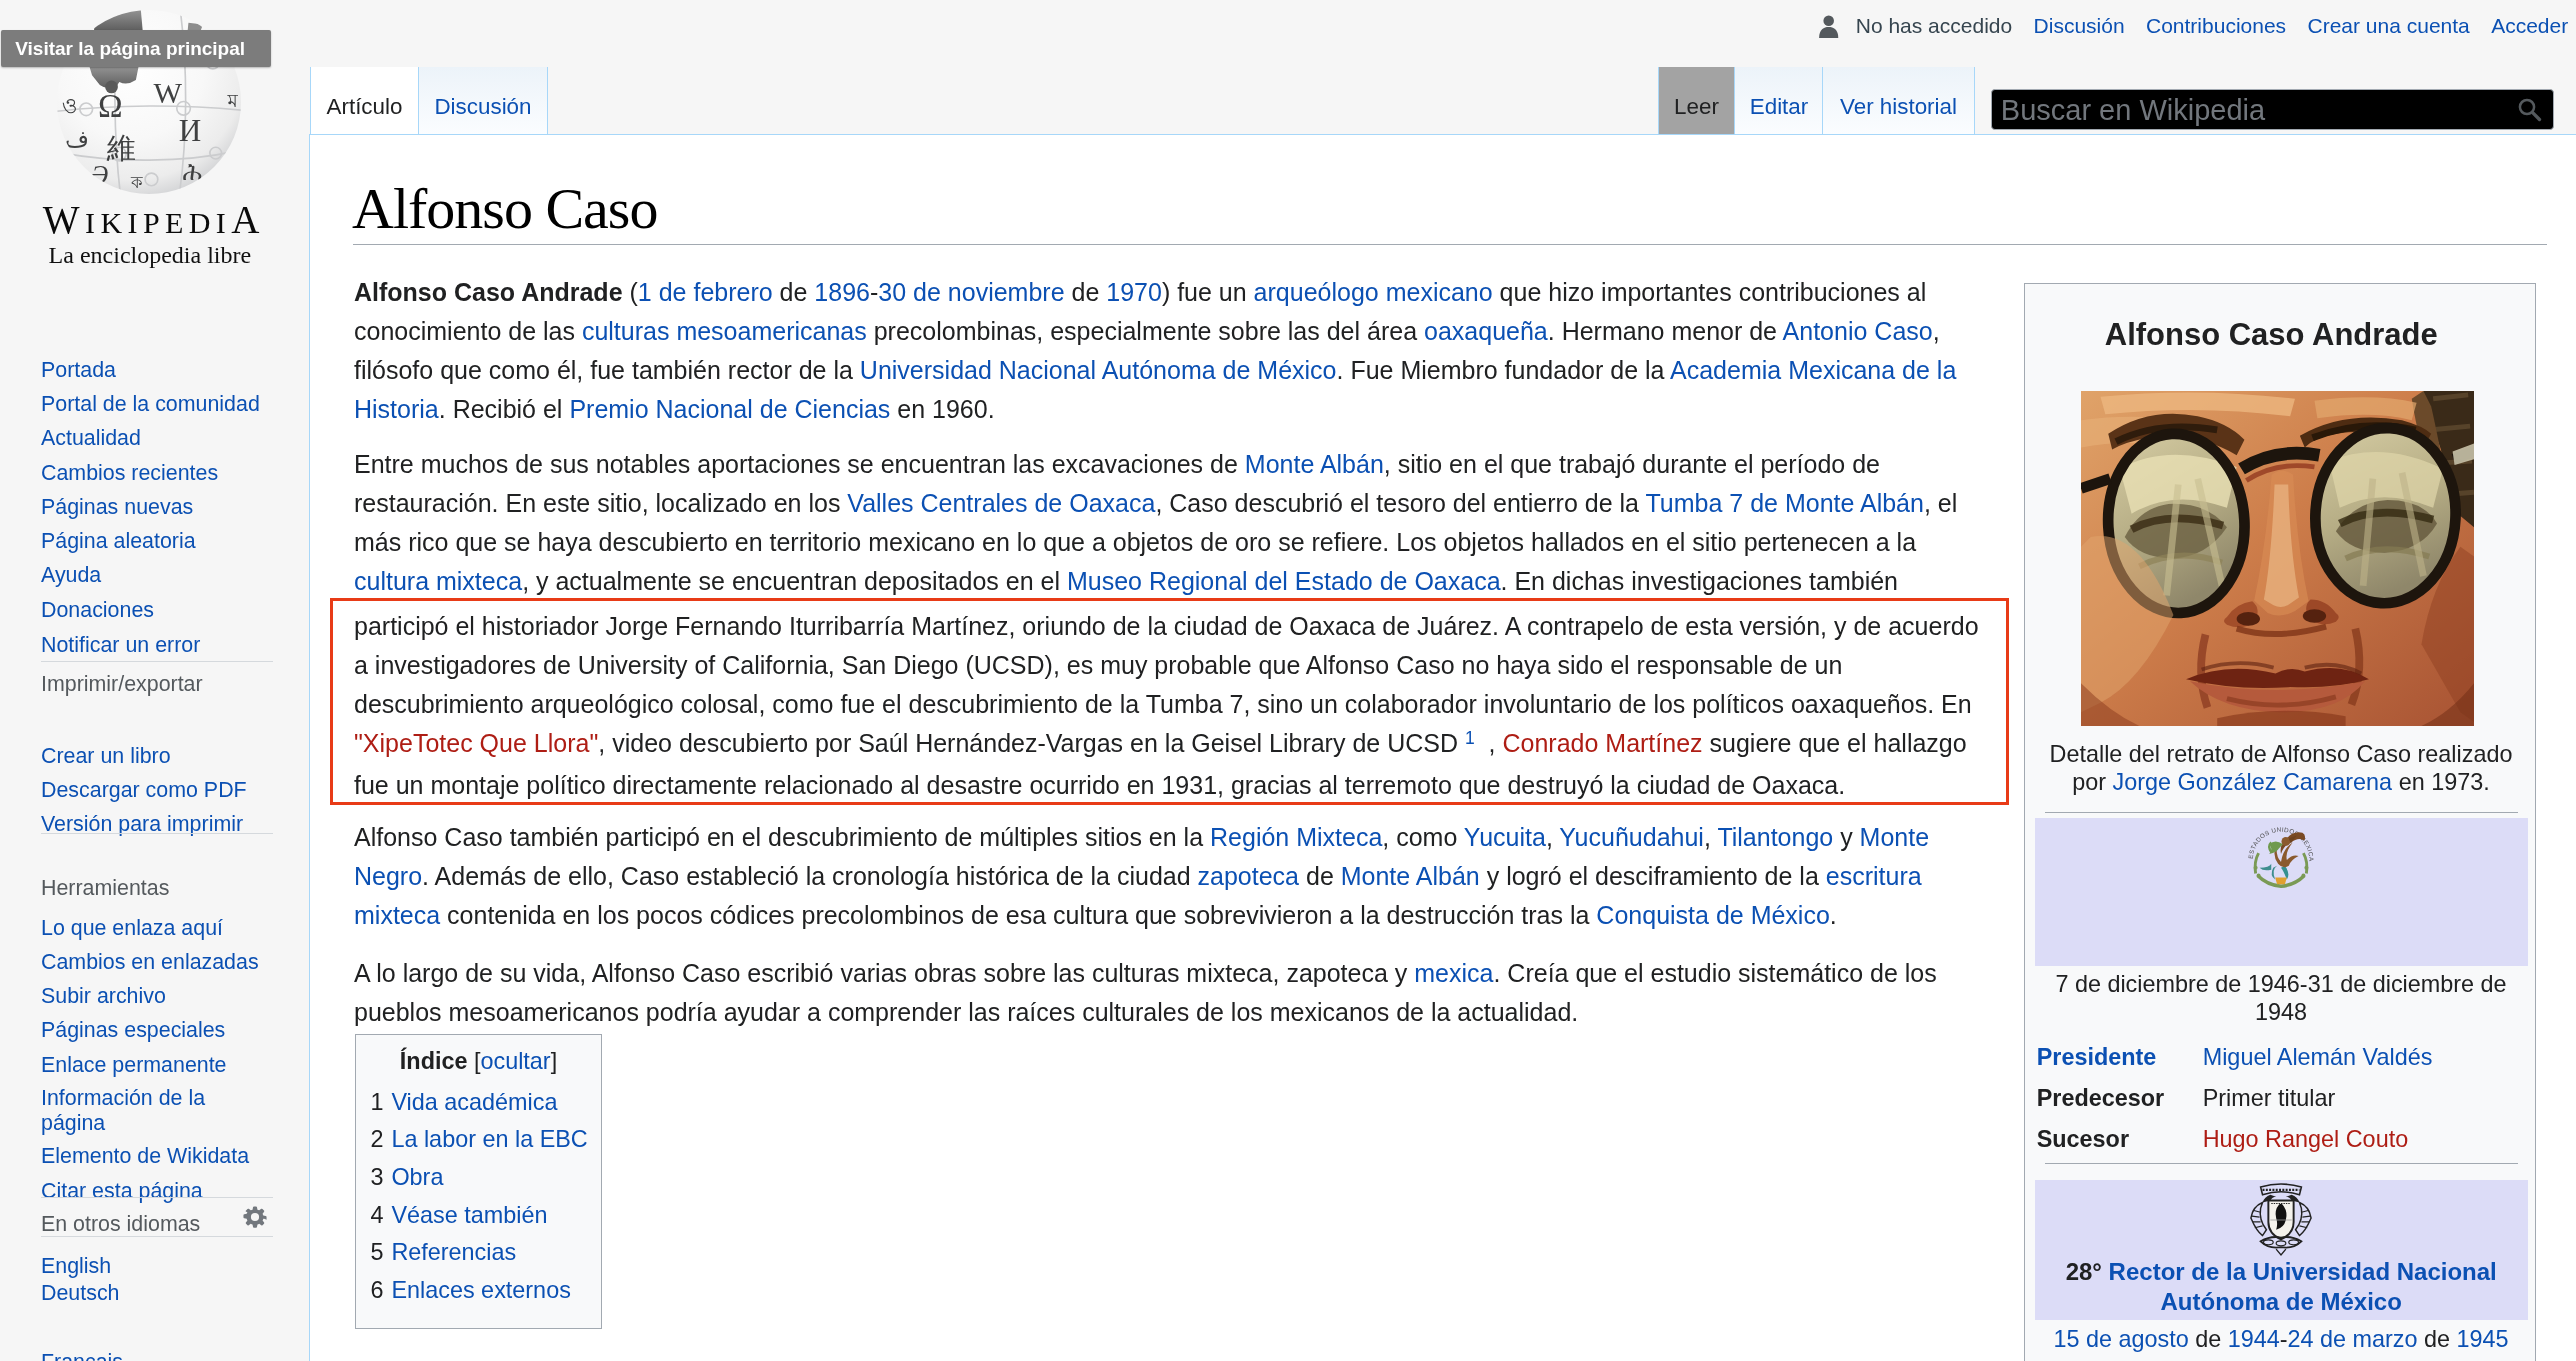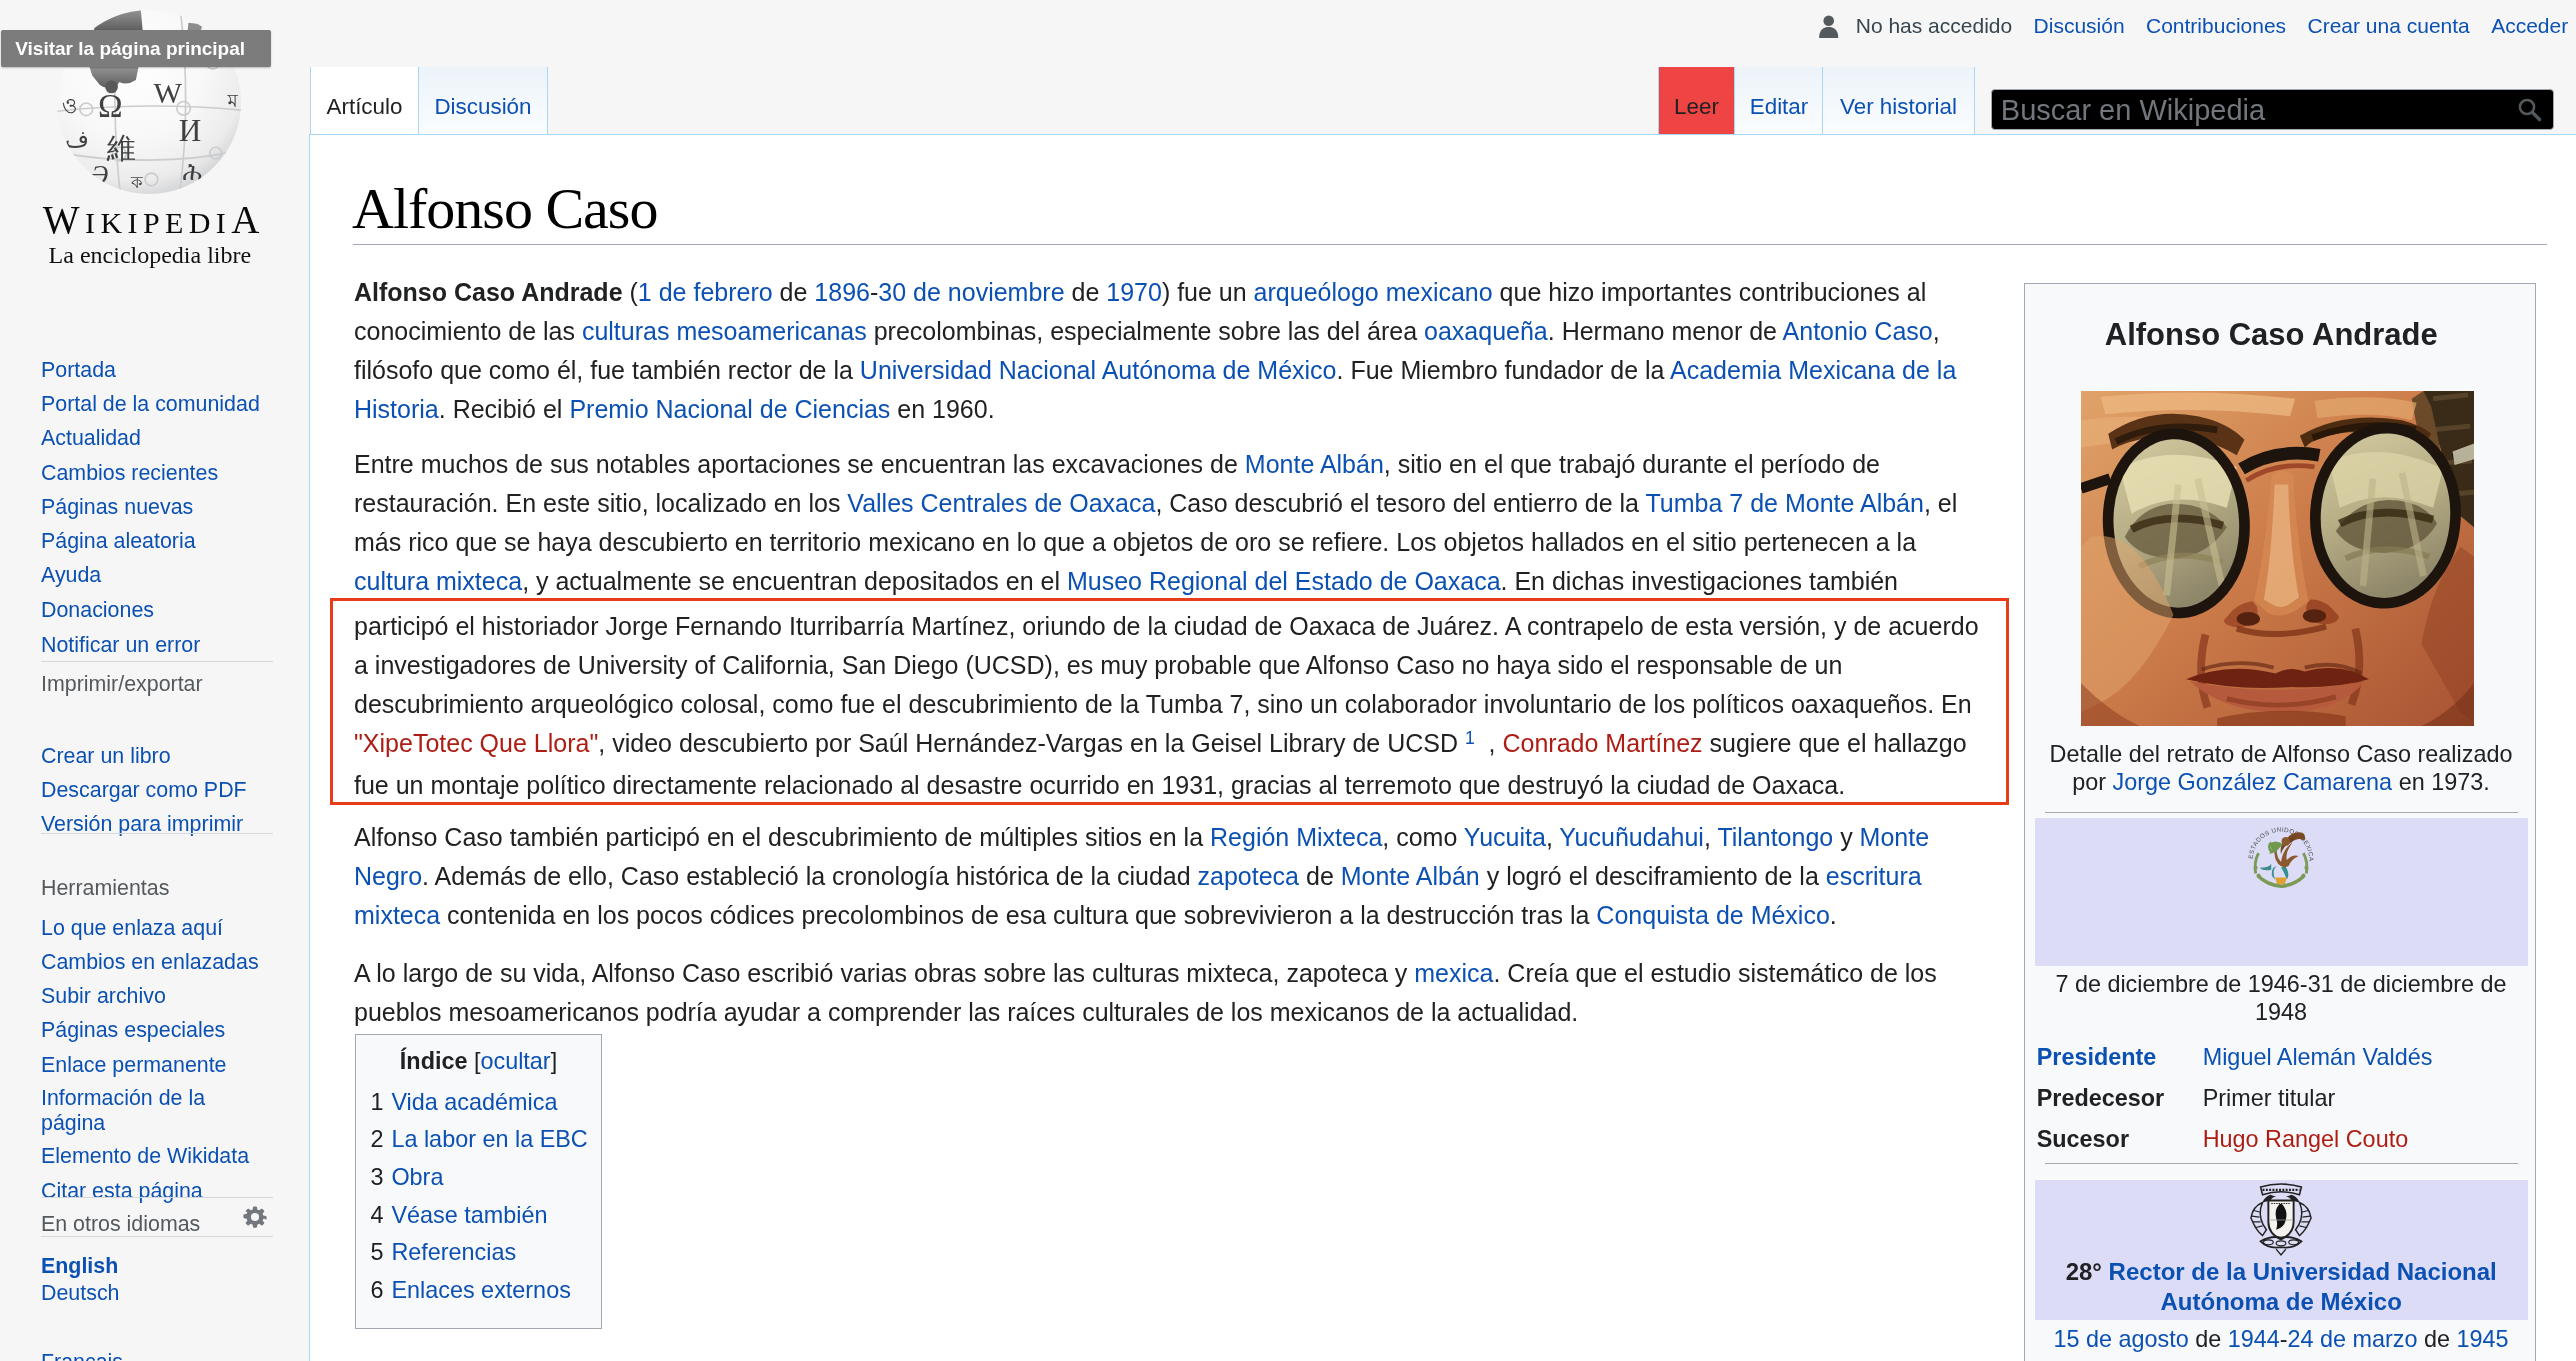--- a/index.html
+++ b/index.html
@@ -27,21 +27,21 @@
 #wordmark .big { font-size:39px; } #wordmark .sml { font-size:30px; }
 #slogan { position:absolute; left:3.9px; top:242px; width:292px; text-align:center;
   font-family:"Liberation Serif", serif; font-size:24px; color:#111; }
 
 .tab { position:absolute; top:67px; height:68px; font-size:22.4px; text-align:center;
   background:linear-gradient(#ecf3f9, #fbfdff); border-left:1.9px solid #a7d7f9; }
 .tab.sel { background:#fff; }
 .tab div { margin-top:27px; }
 #tabA  { left:310px; width:108px; background:#fff; }
 #tabD  { left:418px; width:130px; border-right:1.9px solid #a7d7f9;}
-#tabLeer { left:1658px; width:76px; background:#ef4444; border-left:1.9px solid #a7d7f9;}
+#tabLeer { left:1658px; width:76px; background:#a3a3a3; border-left:1.9px solid #a7d7f9;}
 #tabEdit { left:1734px; width:89px; }
 #tabHist { left:1822px; width:153px; border-right:1.9px solid #a7d7f9;}
 
 #search { position:absolute; left:1991px; top:89px; width:563px; height:41px;
   background:#000000; border:1.9px solid #a2a9b1; border-radius:3.9px; }
 #search .ph { position:absolute; left:8.8px; top:3.9px; font-size:29px; color:#72777d; }
 #search svg { position:absolute; right:10.7px; top:6.8px; }
 
 .snav a { position:absolute; left:41px; font-size:21.4px; white-space:nowrap;margin-top:28px; }
 .shead { position:absolute; left:41px; font-size:21.4px; color:#54595d; white-space:nowrap; }
@@ -193,21 +193,21 @@
 <a href="#" style="top:1058px;">Información de la<br>página</a>
 <a href="#" style="top:1116px;">Elemento de Wikidata</a>
 <a href="#" style="top:1151px;">Citar esta página</a>
 <div class="sline" style="top:1197px;"></div>
 <div class="shead" style="top:1212px;">En otros idiomas</div>
 <div class="sline" style="top:1236px;"></div>
 <svg style="position:absolute; left:241px; top:1203px;" width="28" height="28" viewBox="0 0 24 24">
       <path fill="#72777d" d="M12 8.5a3.5 3.5 0 1 0 0 7 3.5 3.5 0 0 0 0-7zm9.2 5.3l-2.1-.4a7.2 7.2 0 0 1-.6 1.5l1.3 1.8a.8.8 0 0 1-.1 1l-1.3 1.3a.8.8 0 0 1-1 .1l-1.8-1.3a7.2 7.2 0 0 1-1.5.6l-.4 2.1a.8.8 0 0 1-.8.7h-1.8a.8.8 0 0 1-.8-.7l-.4-2.1a7.2 7.2 0 0 1-1.5-.6l-1.8 1.3a.8.8 0 0 1-1-.1l-1.3-1.3a.8.8 0 0 1-.1-1l1.3-1.8a7.2 7.2 0 0 1-.6-1.5l-2.1-.4a.8.8 0 0 1-.7-.8v-1.8c0-.4.3-.7.7-.8l2.1-.4c.1-.5.3-1 .6-1.5L4.2 7.4a.8.8 0 0 1 .1-1l1.3-1.3a.8.8 0 0 1 1-.1l1.8 1.3c.5-.2 1-.5 1.5-.6l.4-2.1c.1-.4.4-.7.8-.7h1.8c.4 0 .7.3.8.7l.4 2.1c.5.1 1 .3 1.5.6l1.8-1.3a.8.8 0 0 1 1 .1l1.3 1.3c.3.3.3.7.1 1l-1.3 1.8c.2.5.5 1 .6 1.5l2.1.4c.4.1.7.4.7.8v1.8a.8.8 0 0 1-.7.8z"></path>
     </svg>
 <a href="#" style="top:1253px;">Deutsch</a>
-<a href="#" style="top:1226px;font-weight:bold;">English</a>
+<a href="#" style="top:1226px;">English</a>
 <a href="#" style="top:1322px;">Français</a>
 <a href="#" style="top:1356px;">Italiano</a>
 </div>
 
 <div id="content"></div>
 <h1 id="title">Alfonso Caso</h1>
 <div id="titleline"></div>
 
 <div id="redbox"></div>
 

